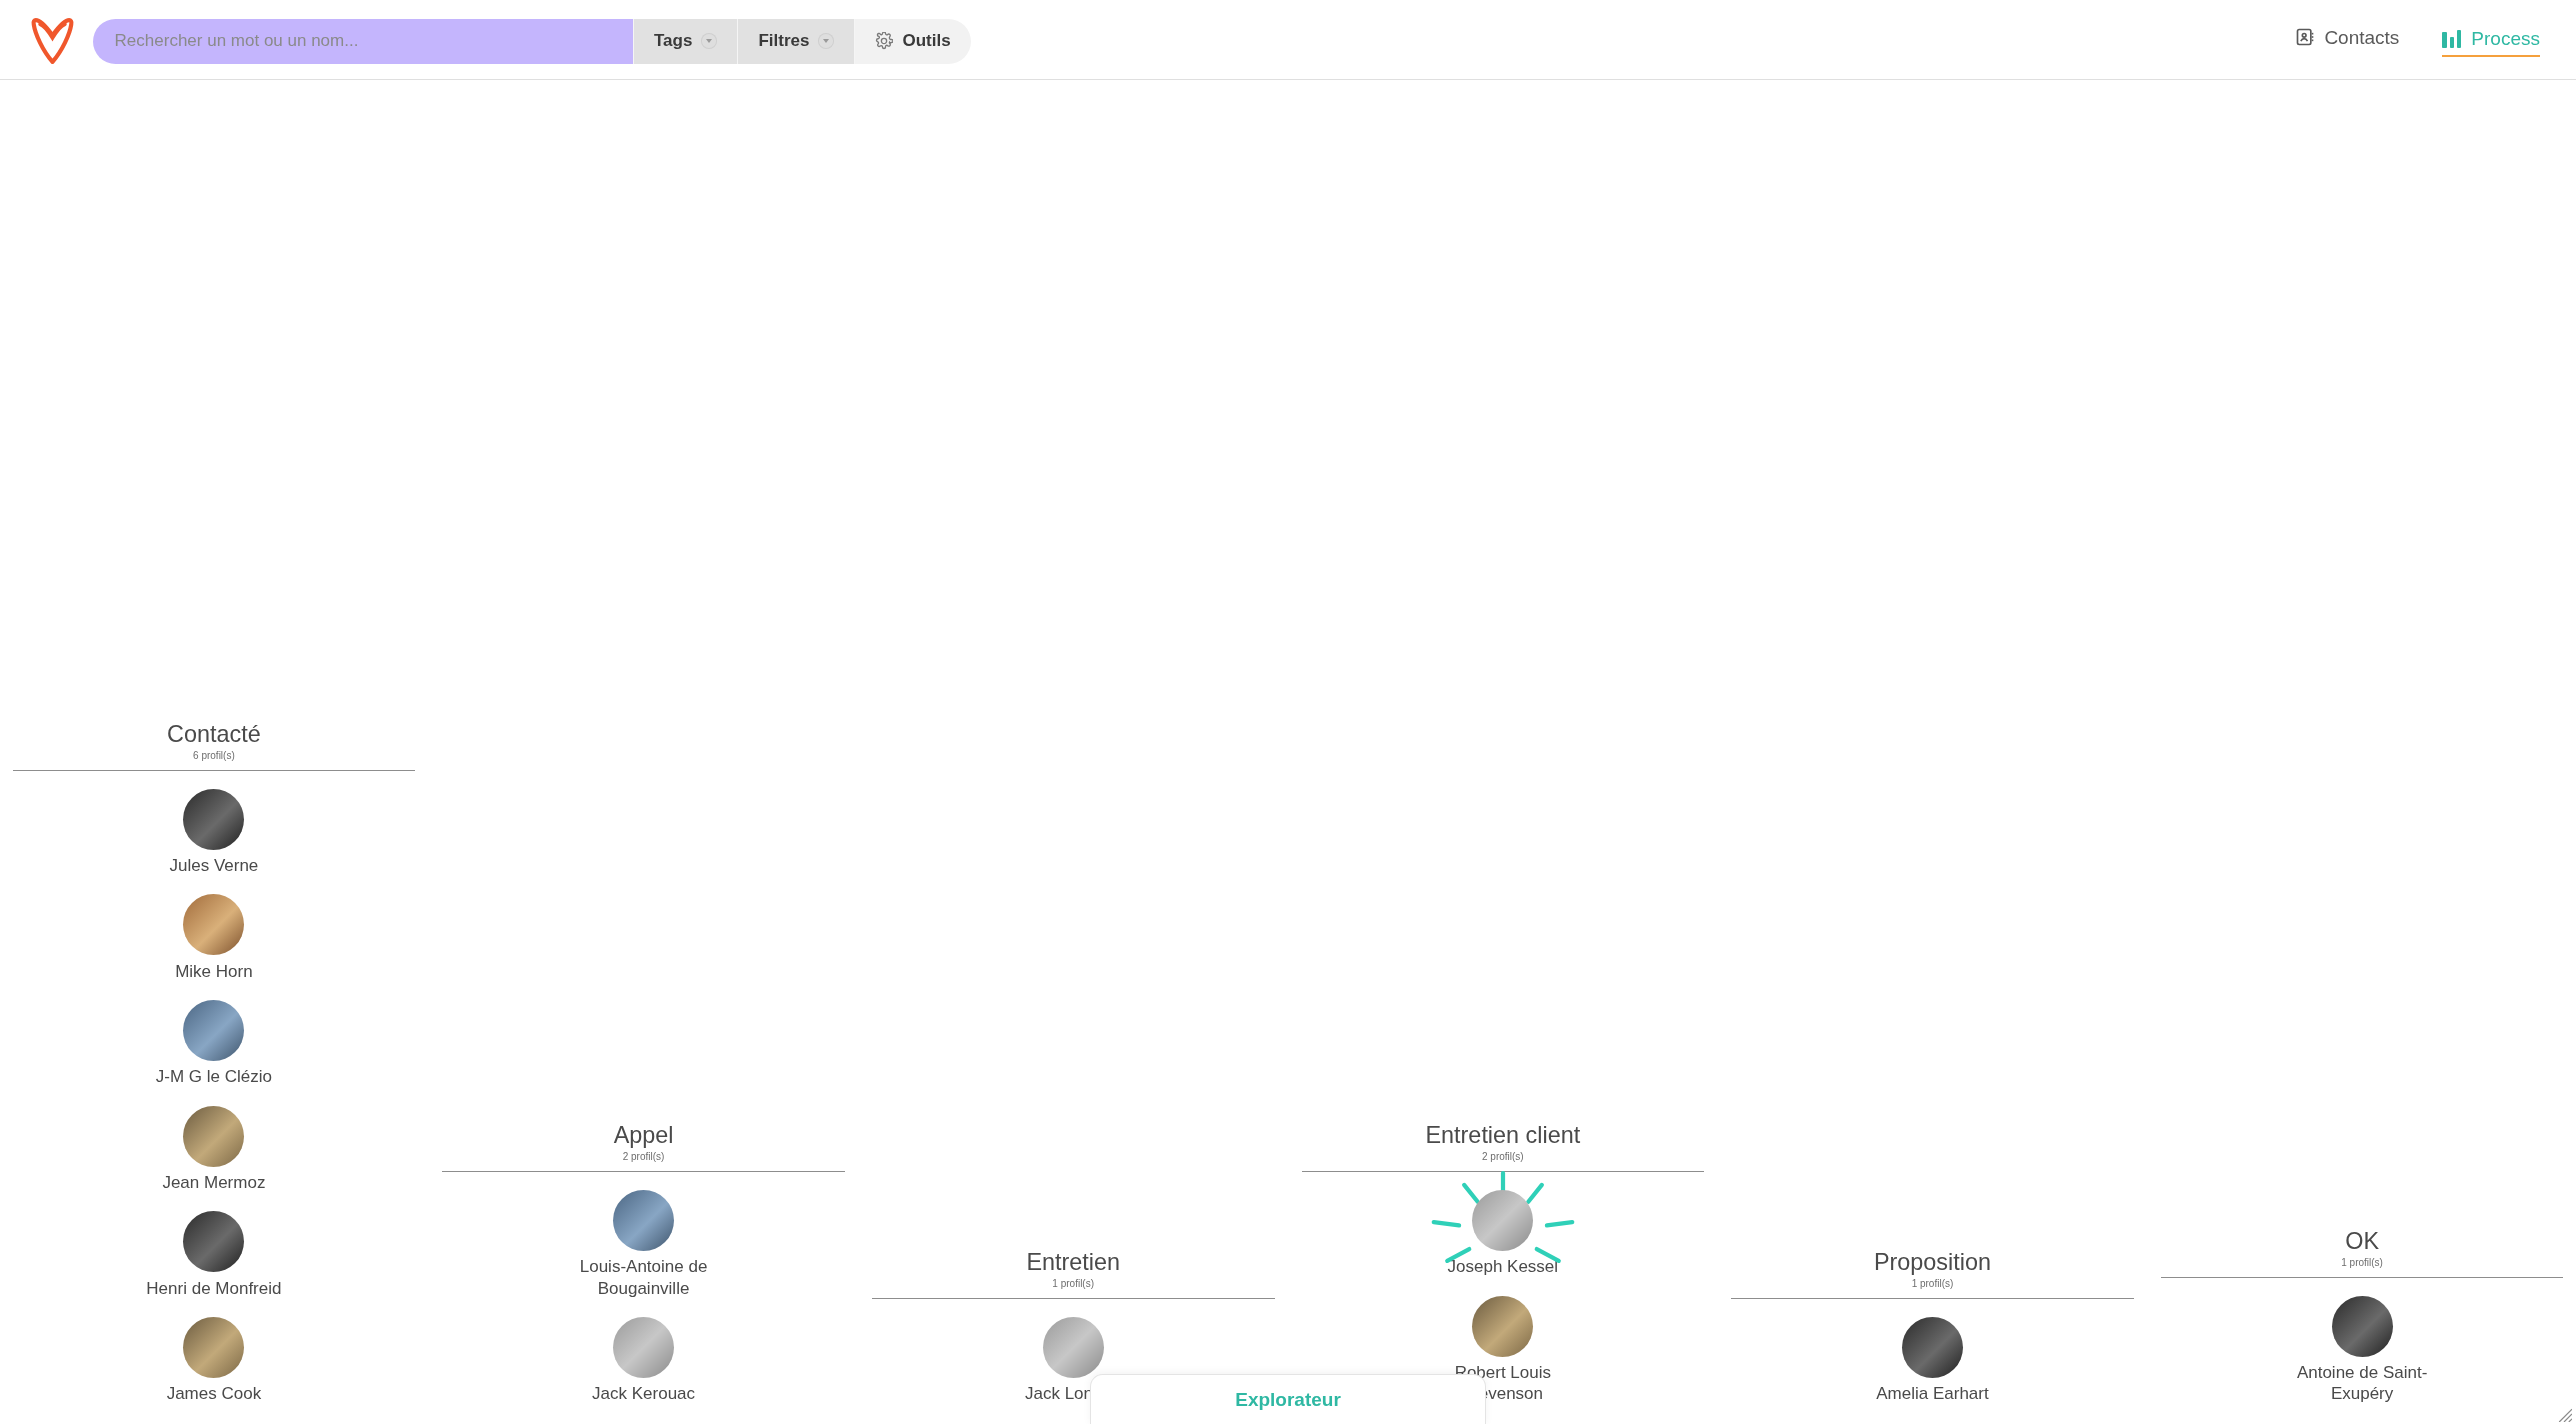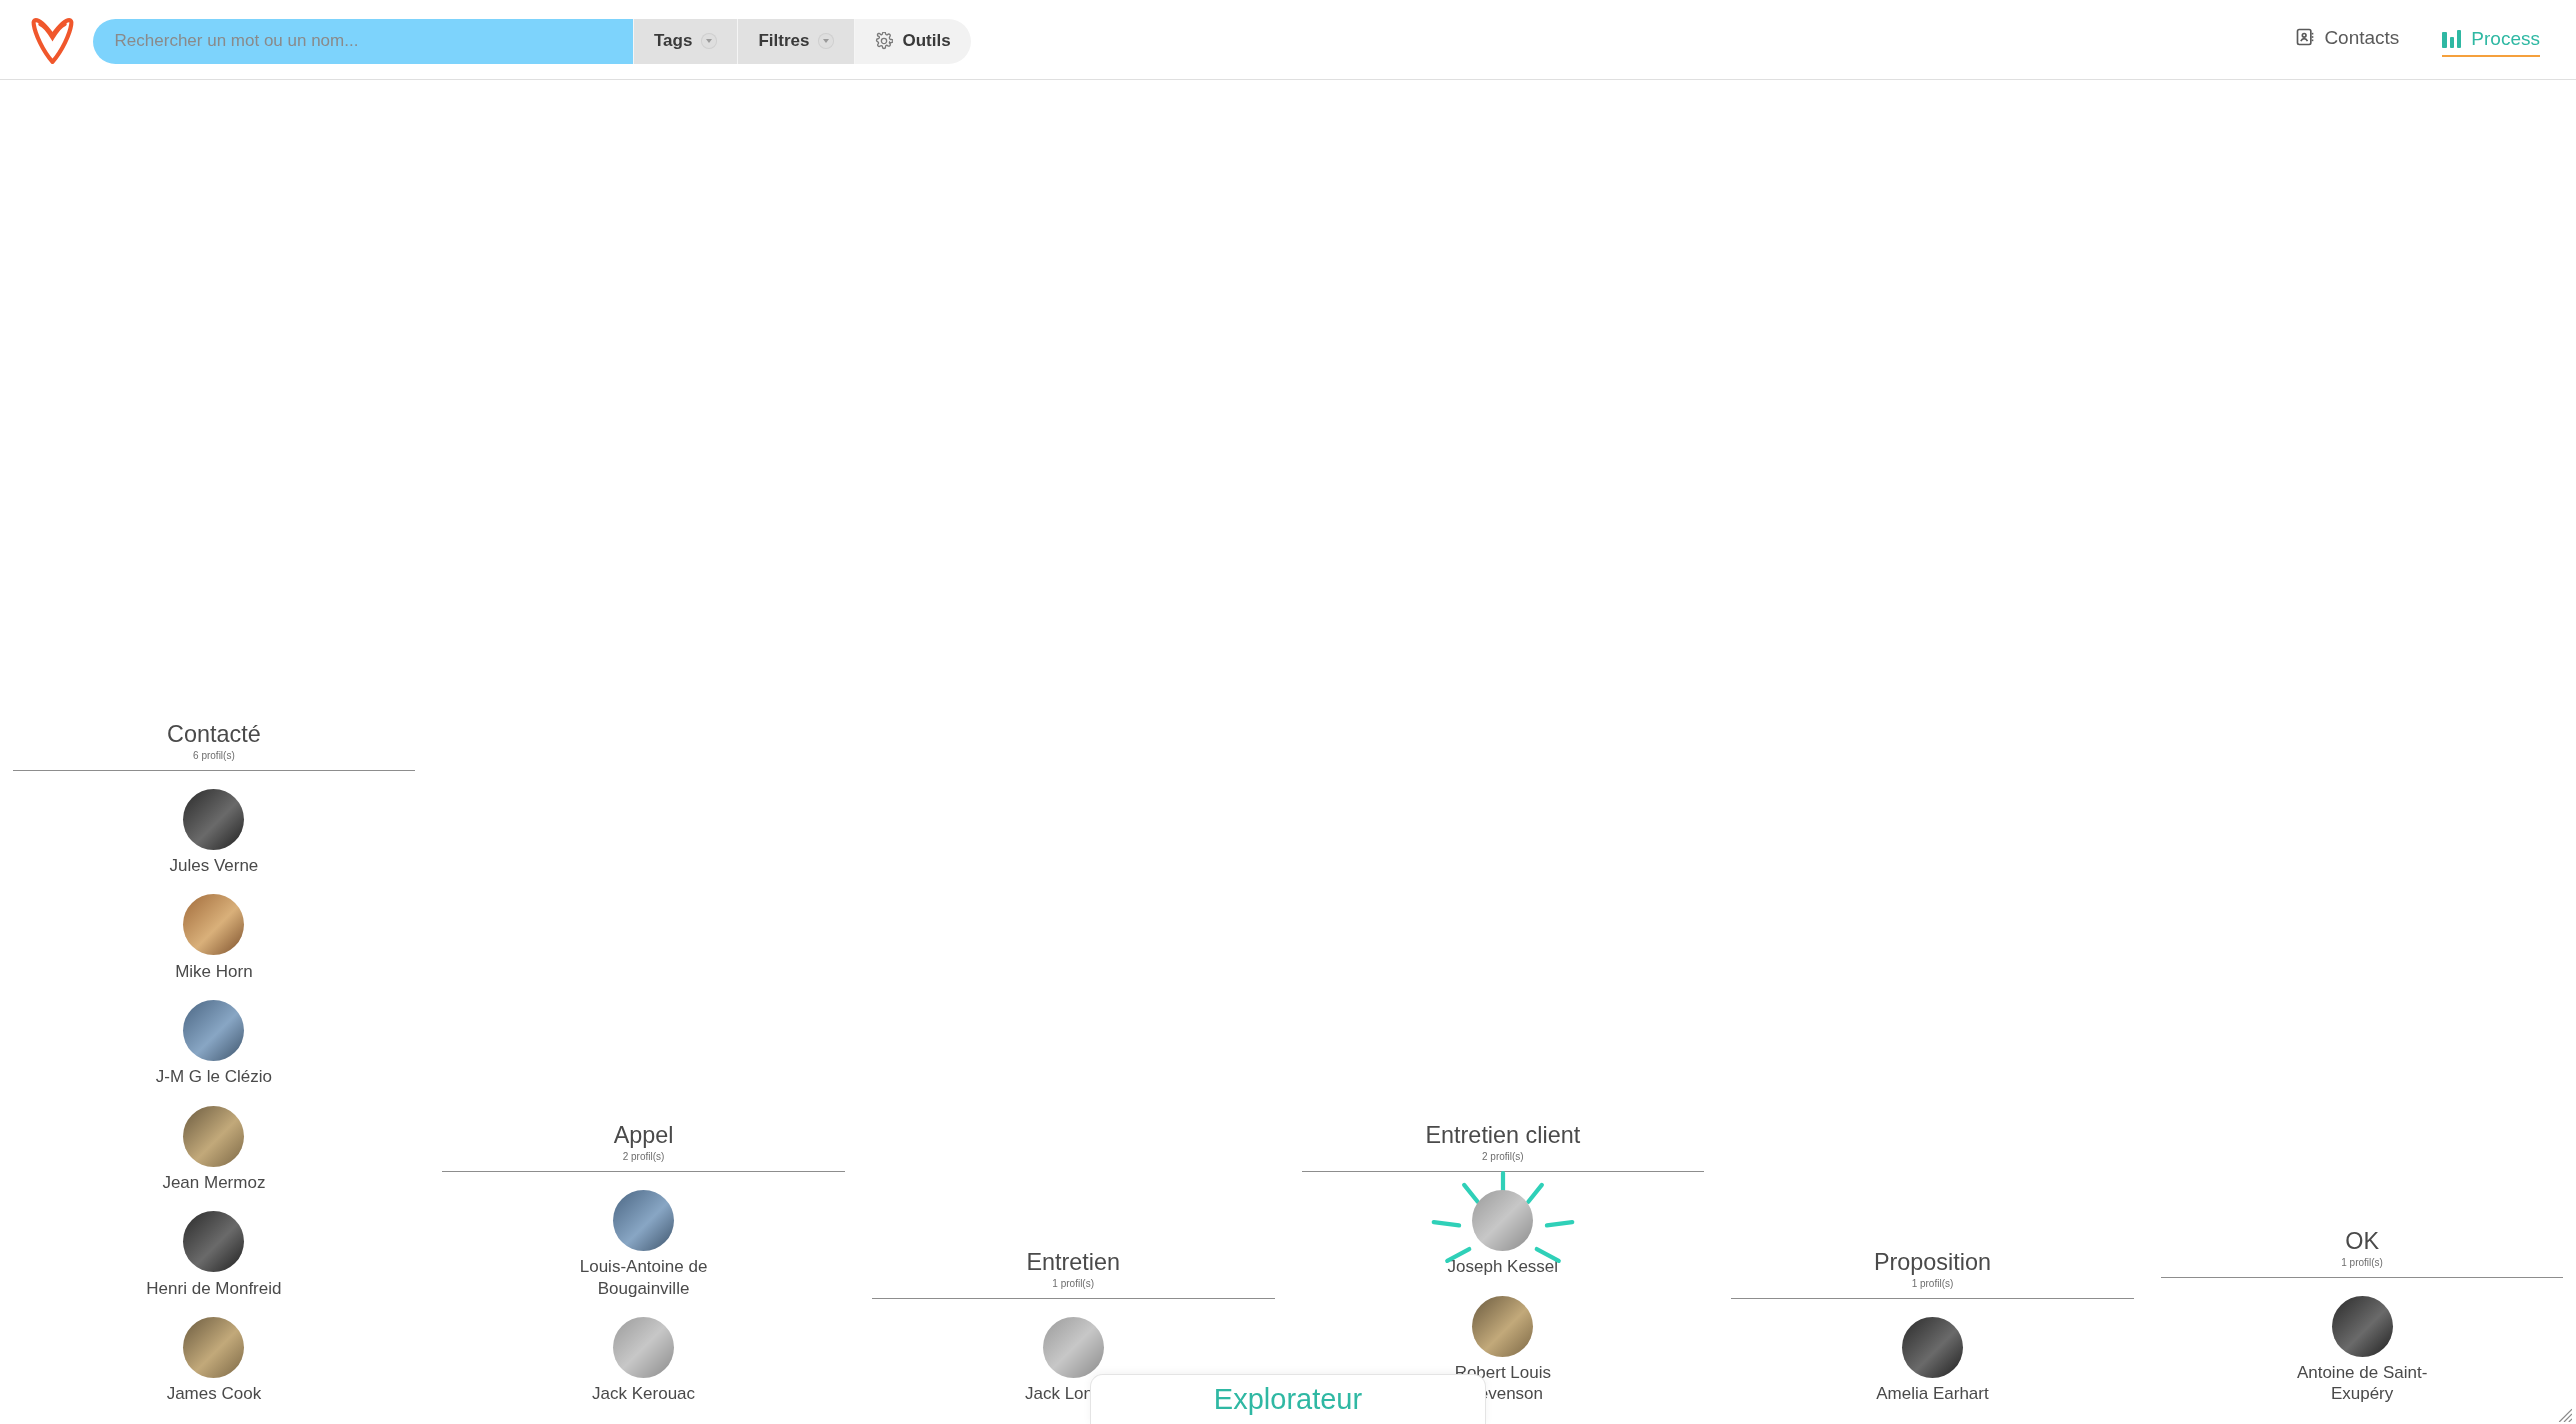--- a/index.html
+++ b/index.html
@@ -21,21 +21,21 @@
     border-bottom:0.9px solid #dfdfdf;gap:16px;
   }
   .logo{width:50px;height:50px;display:flex;align-items:center;justify-content:center;flex:0 0 auto;}
   .logo svg{width:47px;height:50px;}
 
   .searchbar{
     display:flex;align-items:stretch;height:45px;flex:0 0 auto;
     border-radius:22.5px;overflow:hidden;
   }
   .search-input{
-    width:540px;border:none;outline:none;background:#7dd3fc;
+    width:540px;border:none;outline:none;background:#c4b5fd;
     padding:0 21.6px;font-size:17px;color:#444;
   }
   .search-input::placeholder{color:#8a8a8a;}
   .chip{
     display:flex;align-items:center;gap:9px;padding:0 20px;
     font-size:17px;font-weight:700;color:#3a3a3a;cursor:pointer;
     border-left:0.9px solid #f5f5f5;
   }
   .chip.dark{background:var(--chip);}
   .chip.light{background:var(--chip-light);}
@@ -100,21 +100,21 @@
   .burst svg{width:100%;height:100%;}
 
   
   .bottom-tab{
     position:fixed;left:50%;transform:translateX(-50%);bottom:0;
     width:396px;height:50px;background:#fff;border:0.9px solid #e4e4e4;border-bottom:none;
     border-top-left-radius:12.6px;border-top-right-radius:12.6px;
     display:flex;align-items:center;justify-content:center;
     box-shadow:0 -1.8px 9px rgba(0,0,0,0.05);
   }
-  .bottom-tab span.lbl{font-size:29px;font-weight:400;color:var(--teal);}
+  .bottom-tab span.lbl{font-size:19px;font-weight:700;color:var(--teal);}
   .corner-resize{
     position:fixed;right:3.6px;bottom:1.8px;width:16px;height:16px;
   }
   .corner-resize svg{width:100%;height:100%;}
 </style>
 </head>
 <body>
 
 <div class="topbar">
   <div class="logo">

